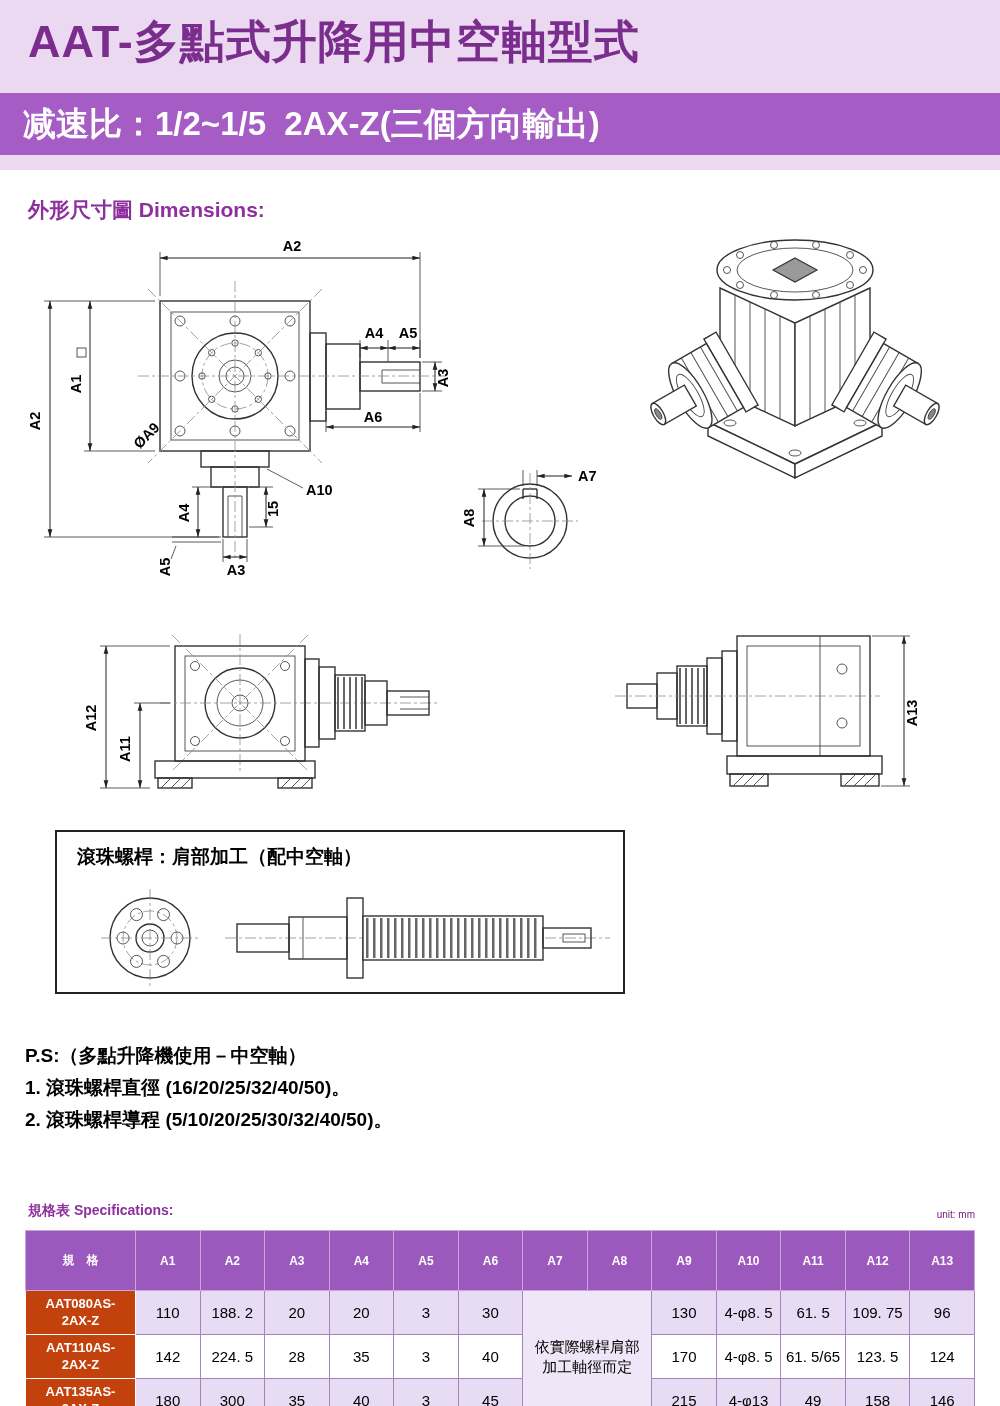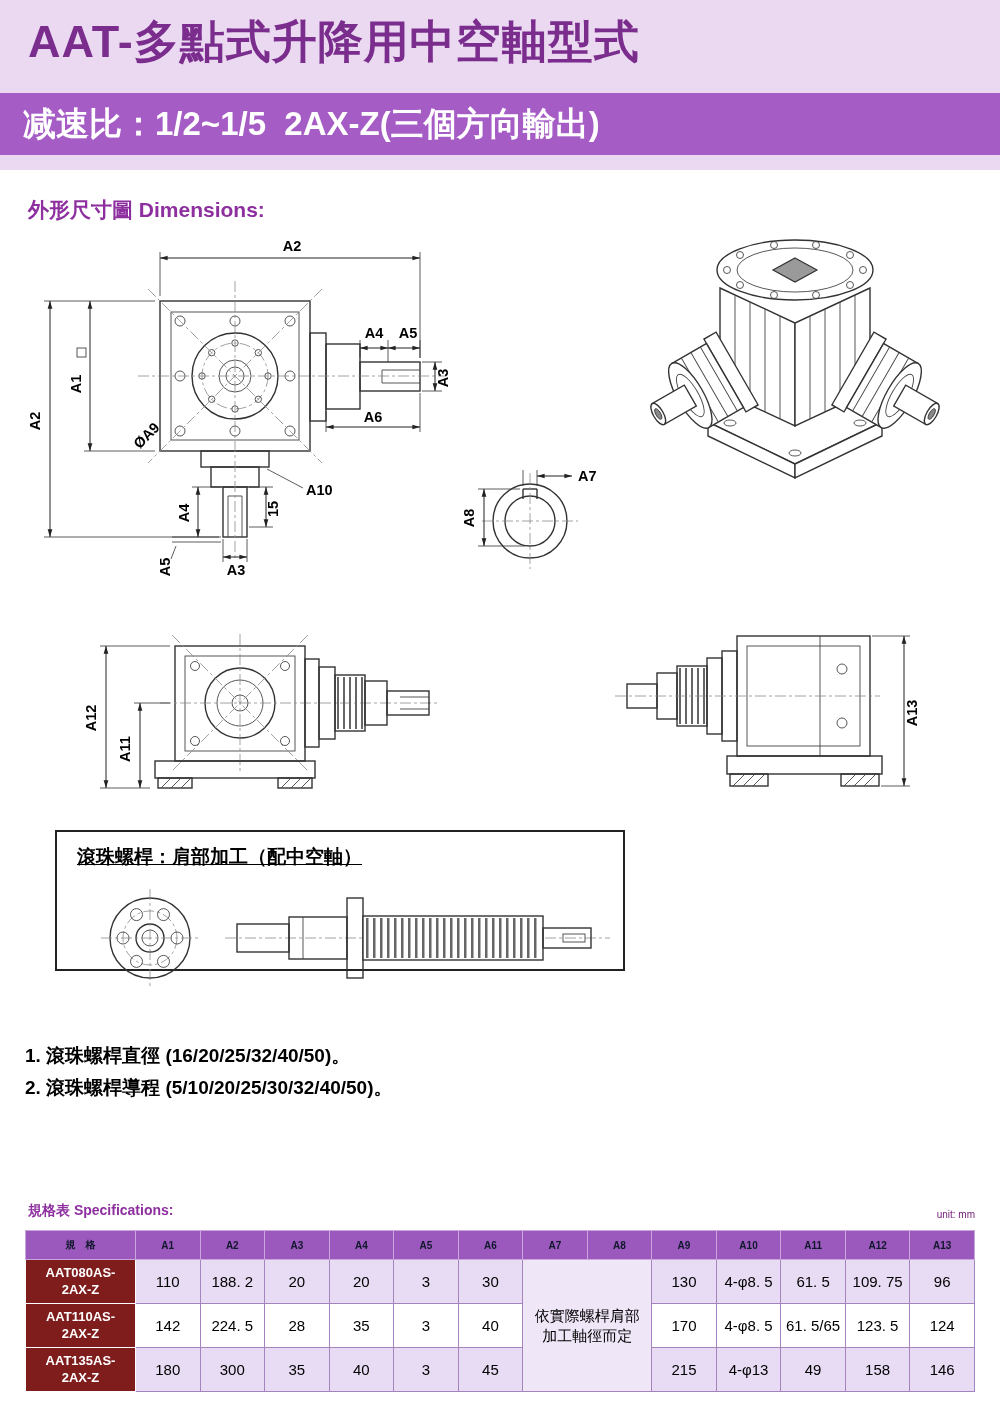--- a/index.html
+++ b/index.html
@@ -35,48 +35,48 @@
   .cl   { fill:none; stroke:#8a8a8a; stroke-width:0.8; stroke-dasharray:11 3 3 3; }
   .ext  { stroke:#333; stroke-width:0.8; }
   .dim-l{ stroke:#222; stroke-width:1; }
   svg text.dim {
     font-family:"Liberation Sans", sans-serif;
     font-size:14.5px; font-weight:bold; fill:#000; text-anchor:middle;
   }
 
   
   .bs-box {
-    position:absolute; top:830px; left:55px; width:570px; height:141px;
-    border:2px solid #222; background:#fff;text-decoration:underline;
+    position:absolute; top:830px; left:55px; width:570px; height:164px;
+    border:2px solid #222; background:#fff;
   }
   .bs-title { margin:12px 0 0 20px; font-size:19px; font-weight:bold; color:#000; }
   .bs-box svg { display:block; margin:2px auto 0 auto; }
 
   
   .ps-notes { position:absolute; top:1040px; left:25px; font-size:19px; font-weight:bold; line-height:1.68; color:#000; }
 
   
   .spec-row { position:absolute; top:1202px; left:28px; width:947px; display:flex; justify-content:space-between; align-items:flex-end; }
   .spec-label { color:#8d2f9e; font-size:14px; font-weight:bold; }
   .unit-label { color:#701a75; font-size:10px; }
 
   
   table.spec {
     position:absolute; top:1230px; left:25px; width:950px;
     border-collapse:collapse; table-layout:fixed; text-align:center; font-size:15px;
   }
   .spec col.c-model { width:110px; }
   .spec th {
-    background:#9b59bd; color:#0f172a; border:1px solid #c9a6dd;
-    padding:7px 0; font-size:10px; font-weight:bold;
+    background:#9b59bd; color:#ffffff; border:1px solid #c9a6dd;
+    padding:21px 0; font-size:12px; font-weight:bold;
   }
   .spec td { border:1px solid #a583bd; padding:3px 1px; height:44px; background:#fff; }
   .spec tr.alt td { background:#e7dcf3; }
   .spec tr td.model {
-    background:#7f1d1d; color:#fff; font-size:13px; font-weight:bold;
+    background:#c2410c; color:#fff; font-size:13px; font-weight:bold;
     white-space:pre-line; line-height:1.25; border-color:#fff;
   }
   .spec tr td.merged { background:#efe6f7; white-space:pre-line; line-height:1.3; font-size:15px; }
 </style>
 </head>
 <body>
 
 <div class="header-band">
   <div class="page-title">AAT-多點式升降用中空軸型式</div>
   <div class="subtitle-stripe">
@@ -385,20 +385,21 @@
       <rect class="ln" x="282" y="26" width="16" height="80"></rect>
       <rect x="298" y="44" width="180" height="44" fill="#fff" stroke="#333" stroke-width="1.4"></rect>
       <line x1="301" y1="66" x2="476" y2="66" stroke="#666" stroke-width="40" stroke-dasharray="2.5 4.5"></line>
       <rect class="ln" x="478" y="56" width="48" height="20"></rect>
       <rect class="thin" x="498" y="62" width="22" height="8"></rect>
     </g>
   </svg>
 </div>
 
 <div class="ps-notes">
+  <div>P.S:（多點升降機使用－中空軸）</div>
   <div>1. 滾珠螺桿直徑 (16/20/25/32/40/50)。</div>
   <div>2. 滾珠螺桿導程 (5/10/20/25/30/32/40/50)。</div>
 </div>
 
 <div class="spec-row">
   <span class="spec-label">規格表 Specifications:</span>
   <span class="unit-label">unit: mm</span>
 </div>
 
 <table class="spec">

